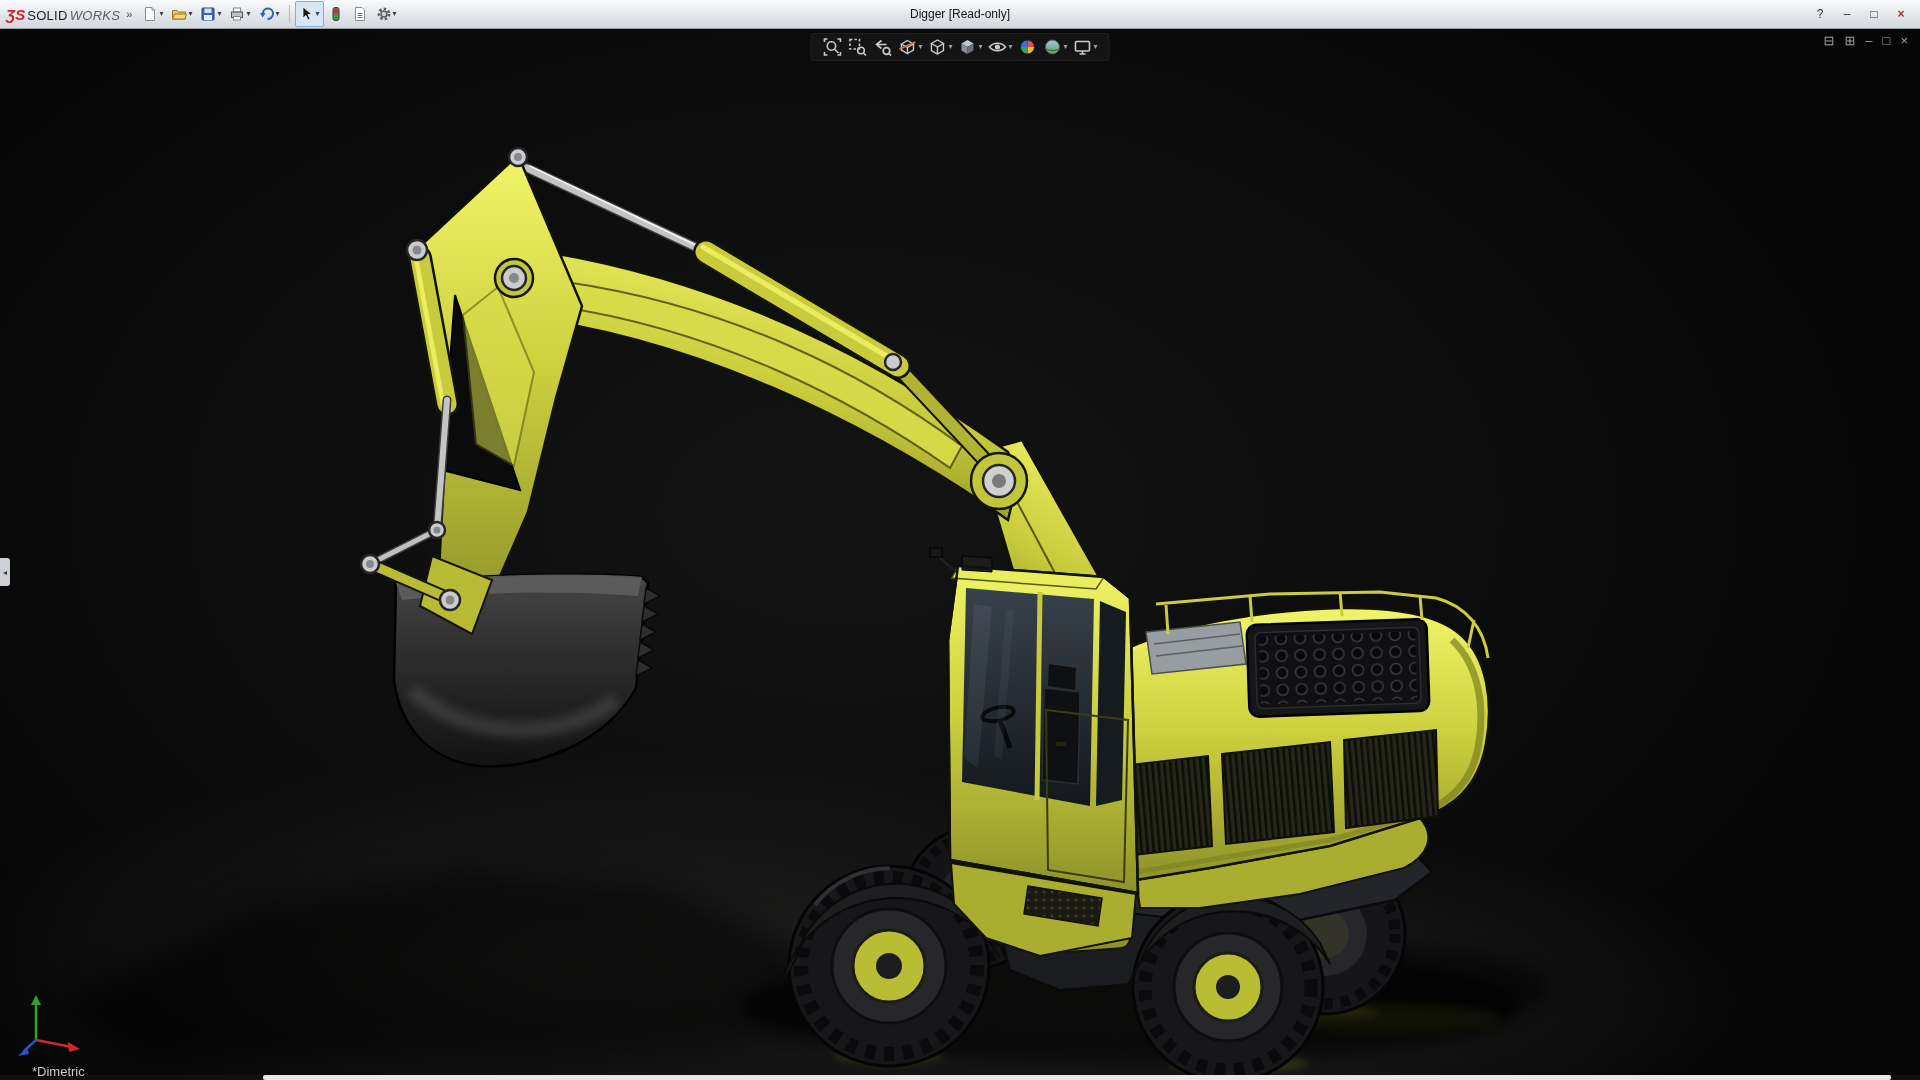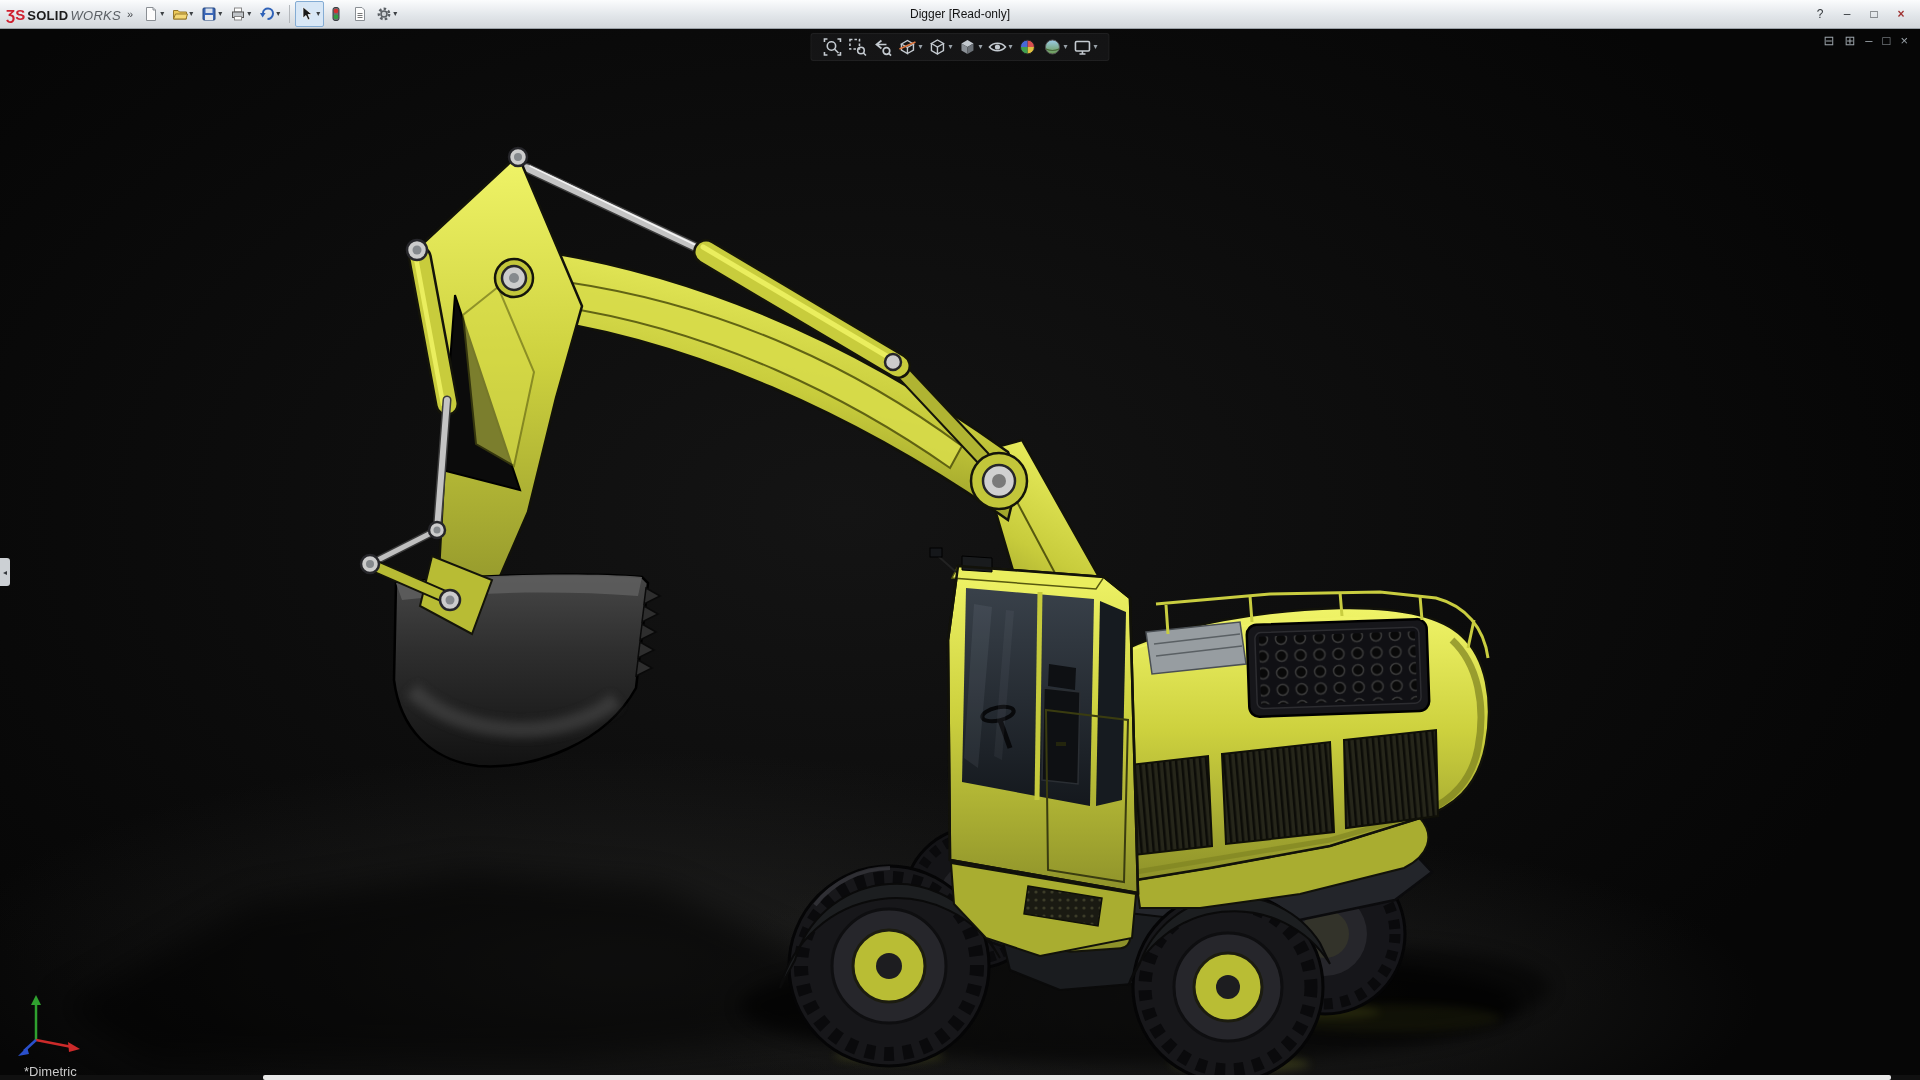--- a/index.html
+++ b/index.html
@@ -4,22 +4,22 @@
 <style>
   html,body{margin:0;padding:0;}
   body{width:1920px;height:1080px;overflow:hidden;position:relative;
        background:#070707;font-family:"Liberation Sans",sans-serif;}
 
   
   .titlebar{position:absolute;top:0;left:0;right:0;height:28px;z-index:30;
     background:linear-gradient(#fbfcfd,#e2e6ea 55%,#d3d7db);
     border-bottom:1px solid #9aa0a6;display:flex;align-items:center;padding:0 6px;}
   .brand{display:flex;align-items:baseline;gap:2px;margin-right:4px;white-space:nowrap;}
-  .brand .mark{color:#cf2030;font-weight:bold;font-size:15px;}
-  .brand .solid{font-weight:bold;color:#1c1c1c;font-size:13px;letter-spacing:.3px;}
+  .brand .mark{color:#cf2030;font-weight:bold;font-style:italic;font-size:15px;}
+  .brand .solid{font-weight:normal;color:#1c1c1c;font-size:13px;letter-spacing:.3px;}
   .brand .works{color:#5a5f64;font-size:13px;letter-spacing:.3px;font-style:italic;}
   .overflow{font-size:11px;color:#44484c;margin:0 6px 0 2px;}
   .sep{width:1px;height:18px;background:#b4b8bc;margin:0 5px;}
   .tbtn{height:24px;padding:0 3px;display:flex;align-items:center;gap:1px;border:1px solid transparent;border-radius:2px;}
   .tbtn.pressed{background:#d8e7f6;border-color:#84acd4;}
   .caret{font-size:8px;color:#3c4044;line-height:1;}
   .ic16{width:16px;height:16px;display:block;}
   .title-text{position:absolute;left:50%;transform:translateX(-50%);top:0;height:27px;
     display:flex;align-items:center;font-size:12px;color:#141414;}
   .win-controls{margin-left:auto;display:flex;align-items:center;gap:13px;padding-right:6px;}
@@ -40,21 +40,21 @@
   .hud-caret{font-size:8px;color:#99a1a8;line-height:1;}
 
   
   .doc-controls{position:absolute;top:6px;right:12px;z-index:10;display:flex;gap:10px;}
   .docbtn{font-size:13px;color:#9aa2a8;line-height:1;}
 
   
   .collapse-tab{position:absolute;left:0;top:530px;width:10px;height:28px;z-index:10;
     background:#ccd0d4;border-radius:0 3px 3px 0;display:flex;align-items:center;justify-content:center;
     font-size:8px;color:#34383c;}
-  .view-label{position:absolute;left:24px;bottom:1px;z-index:6;color:#c9c9c9;font-size:13px;}
+  .view-label{position:absolute;left:32px;bottom:1px;z-index:6;color:#c9c9c9;font-size:13px;}
   .triad{position:absolute;left:14px;bottom:20px;z-index:6;}
   .hscroll{position:absolute;left:0;right:0;bottom:0;height:5px;background:#101010;z-index:5;}
   .hscroll .thumb{position:absolute;left:263px;width:1628px;top:0;height:5px;background:#e8e8e8;border-radius:2px;}
 </style>
 </head>
 <body>
 
 <div class="titlebar">
   <div class="brand">
     <span class="mark">ƷS</span>

